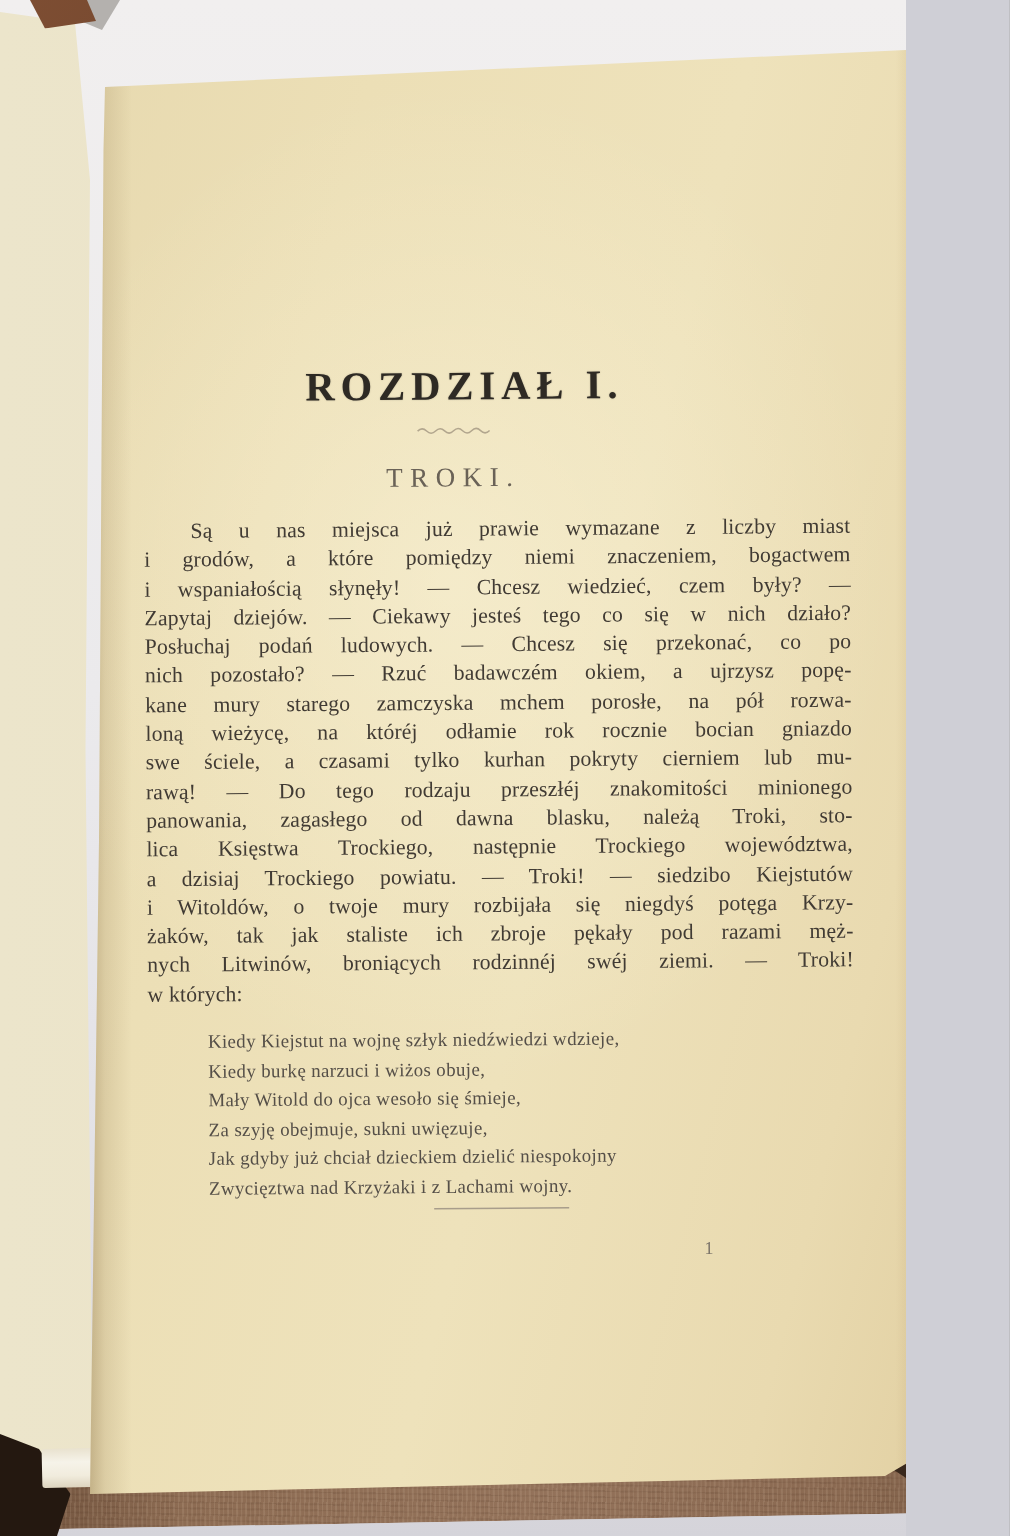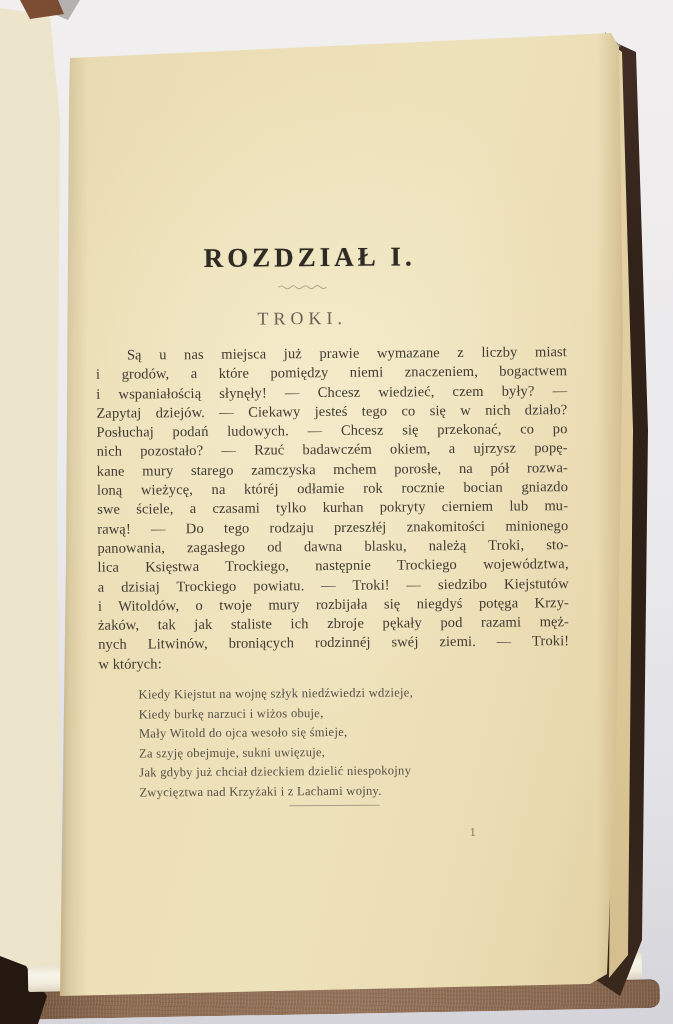--- a/index.html
+++ b/index.html
@@ -1,17 +1,17 @@
 <!DOCTYPE html>
 <html><head>
 <meta charset="utf-8">
 <style>
   html,body{margin:0;padding:0;background:#cfcfd6;}
   #stage{
-    position:relative; width:673px; height:1024px; overflow:hidden;
+    position:relative; width:604px; height:1024px; overflow:hidden;
     font-family:"Liberation Serif","DejaVu Serif",serif;
     background:linear-gradient(180deg,#f1efef 0%,#ebeaec 45%,#e2e1e6 78%,#d5d4da 100%);
   }
   .layer{position:absolute;left:0;top:0;width:673px;height:1024px;}
 
   
   #left-page{
     clip-path:polygon(0px 8px,50px 15px,60px 120px,57px 500px,62px 986px,0px 1003px);
     background:linear-gradient(to right,#ece5cb 0%,#eae2c6 55%,#ddd2ab 78%,#cdbf95 88%,#f0e8cd 94%,#b3a47c 100%);
   }

